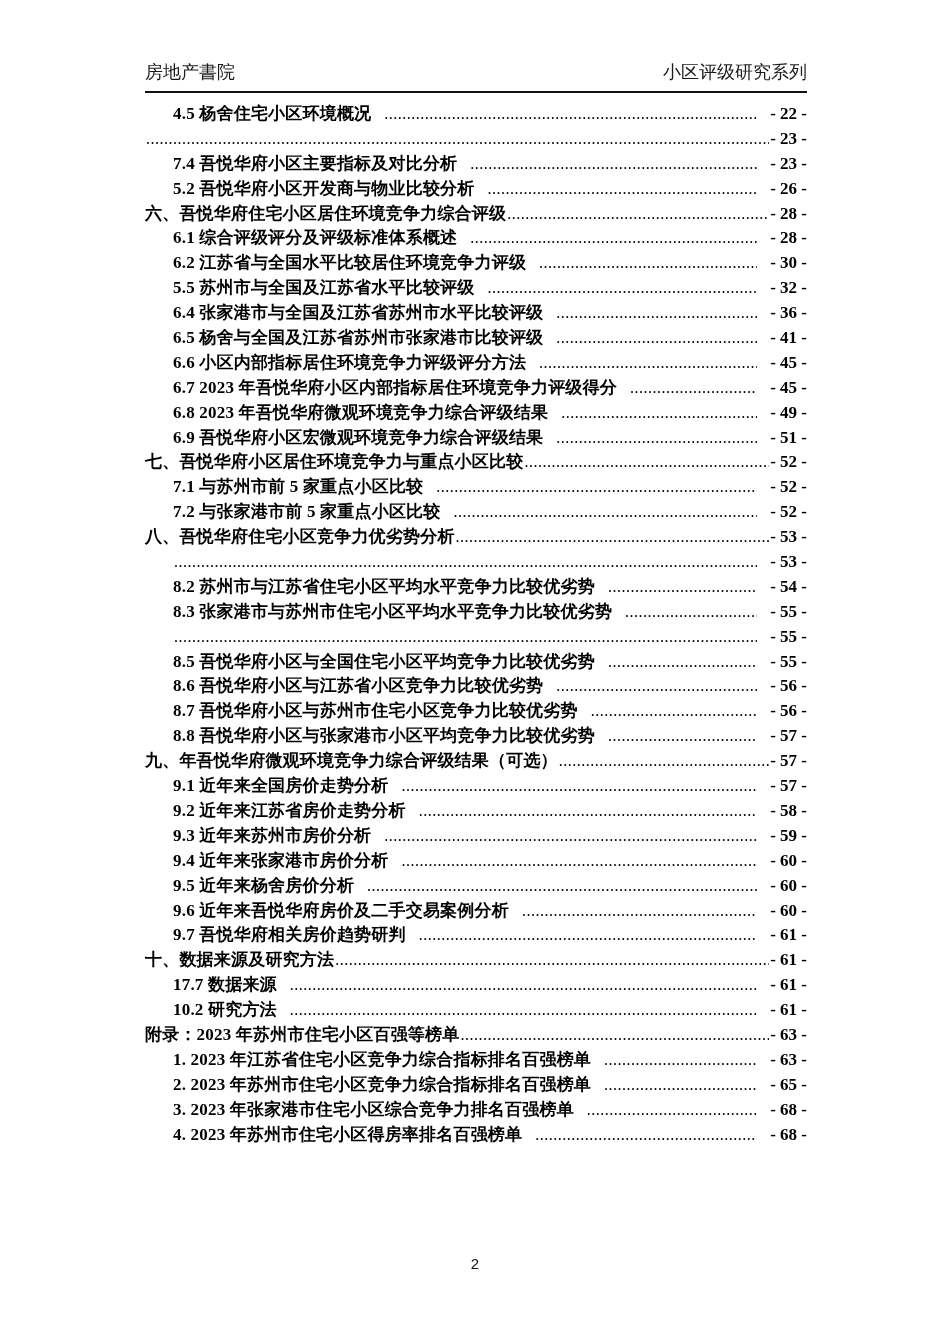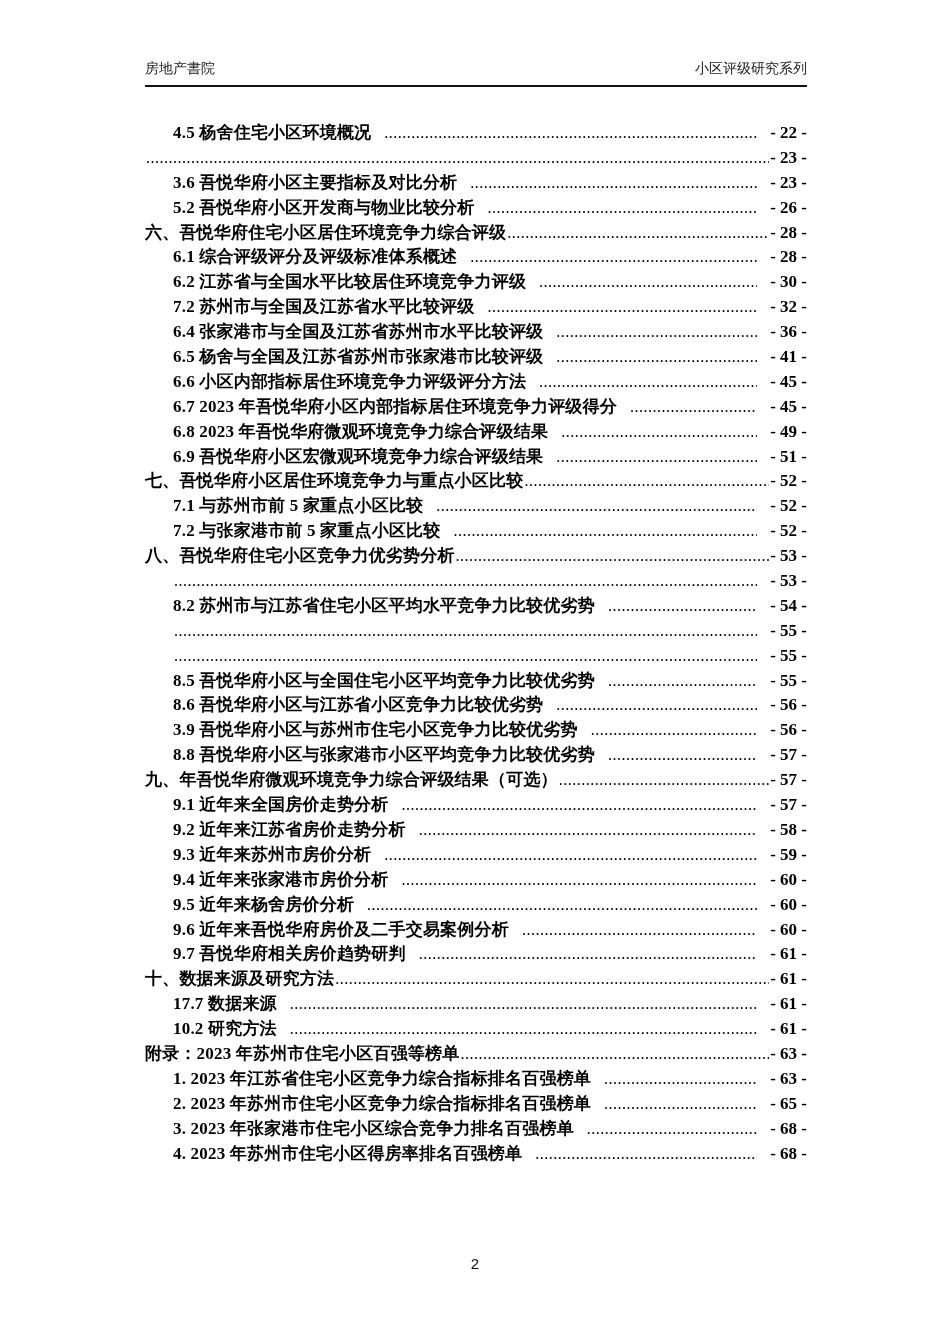--- a/index.html
+++ b/index.html
@@ -14,21 +14,21 @@
   }
   
   .header {
     position: absolute;
     left: 145px;
     width: 662px;
     top: 60px;
     display: flex;
     justify-content: space-between;
     align-items: flex-end;
-    font-size: 14px;
+    font-size: 18px;
     font-weight: 500;
     color: #1a1a1a;
     padding-bottom: 7px;
     border-bottom: 2px solid #111111;
     font-family: "Liberation Sans", "DejaVu Sans", sans-serif;
   }
   
   .toc {
     position: absolute;
     left: 145px;
@@ -48,21 +48,21 @@
   .toc-label { flex: 0 0 auto; letter-spacing: 0.2px; }
   .toc-dots {
     flex: 1 1 auto;
     overflow: hidden;
     white-space: nowrap;
     font-weight: 400;
     font-size: 16px;
     letter-spacing: 0.5px;
     margin: 0 1px;
   }
-  .toc-page { flex: 0 0 auto; font-weight: 600; margin-top: 19px; }
+  .toc-page { flex: 0 0 auto; font-weight: 600; }
   
   .footer {
     position: absolute;
     left: 0;
     width: 100%;
     top: 1255px;
     text-align: center;
     font-size: 15px;
     color: #111111;
     font-family: "Liberation Sans", "DejaVu Sans", sans-serif;
@@ -82,21 +82,21 @@
       <div class="toc-row level-1">
       <span class="toc-label">4.5 杨舍住宅小区环境概况</span>
       <span class="toc-dots">............................................................................................................................................................................................................................................................................................................</span>
       <span class="toc-page">- 22 -</span>
     </div>
       <div class="toc-row level-0">
       <span class="toc-dots">............................................................................................................................................................................................................................................................................................................</span>
       <span class="toc-page">- 23 -</span>
     </div>
       <div class="toc-row level-1">
-      <span class="toc-label">3.6 吾悦华府小区主要指标及对比分析</span>
+      <span class="toc-label">7.4 吾悦华府小区主要指标及对比分析</span>
       <span class="toc-dots">............................................................................................................................................................................................................................................................................................................</span>
       <span class="toc-page">- 23 -</span>
     </div>
       <div class="toc-row level-1">
       <span class="toc-label">5.2 吾悦华府小区开发商与物业比较分析</span>
       <span class="toc-dots">............................................................................................................................................................................................................................................................................................................</span>
       <span class="toc-page">- 26 -</span>
     </div>
       <div class="toc-row level-0">
       <span class="toc-label">六、吾悦华府住宅小区居住环境竞争力综合评级</span>
@@ -107,21 +107,21 @@
       <span class="toc-label">6.1 综合评级评分及评级标准体系概述</span>
       <span class="toc-dots">............................................................................................................................................................................................................................................................................................................</span>
       <span class="toc-page">- 28 -</span>
     </div>
       <div class="toc-row level-1">
       <span class="toc-label">6.2 江苏省与全国水平比较居住环境竞争力评级</span>
       <span class="toc-dots">............................................................................................................................................................................................................................................................................................................</span>
       <span class="toc-page">- 30 -</span>
     </div>
       <div class="toc-row level-1">
-      <span class="toc-label">7.2 苏州市与全国及江苏省水平比较评级</span>
+      <span class="toc-label">5.5 苏州市与全国及江苏省水平比较评级</span>
       <span class="toc-dots">............................................................................................................................................................................................................................................................................................................</span>
       <span class="toc-page">- 32 -</span>
     </div>
       <div class="toc-row level-1">
       <span class="toc-label">6.4 张家港市与全国及江苏省苏州市水平比较评级</span>
       <span class="toc-dots">............................................................................................................................................................................................................................................................................................................</span>
       <span class="toc-page">- 36 -</span>
     </div>
       <div class="toc-row level-1">
       <span class="toc-label">6.5 杨舍与全国及江苏省苏州市张家港市比较评级</span>
@@ -171,39 +171,40 @@
       <div class="toc-row level-1">
       <span class="toc-dots">............................................................................................................................................................................................................................................................................................................</span>
       <span class="toc-page">- 53 -</span>
     </div>
       <div class="toc-row level-1">
       <span class="toc-label">8.2 苏州市与江苏省住宅小区平均水平竞争力比较优劣势</span>
       <span class="toc-dots">............................................................................................................................................................................................................................................................................................................</span>
       <span class="toc-page">- 54 -</span>
     </div>
       <div class="toc-row level-1">
+      <span class="toc-label">8.3 张家港市与苏州市住宅小区平均水平竞争力比较优劣势</span>
       <span class="toc-dots">............................................................................................................................................................................................................................................................................................................</span>
       <span class="toc-page">- 55 -</span>
     </div>
       <div class="toc-row level-1">
       <span class="toc-dots">............................................................................................................................................................................................................................................................................................................</span>
       <span class="toc-page">- 55 -</span>
     </div>
       <div class="toc-row level-1">
       <span class="toc-label">8.5 吾悦华府小区与全国住宅小区平均竞争力比较优劣势</span>
       <span class="toc-dots">............................................................................................................................................................................................................................................................................................................</span>
       <span class="toc-page">- 55 -</span>
     </div>
       <div class="toc-row level-1">
       <span class="toc-label">8.6 吾悦华府小区与江苏省小区竞争力比较优劣势</span>
       <span class="toc-dots">............................................................................................................................................................................................................................................................................................................</span>
       <span class="toc-page">- 56 -</span>
     </div>
       <div class="toc-row level-1">
-      <span class="toc-label">3.9 吾悦华府小区与苏州市住宅小区竞争力比较优劣势</span>
+      <span class="toc-label">8.7 吾悦华府小区与苏州市住宅小区竞争力比较优劣势</span>
       <span class="toc-dots">............................................................................................................................................................................................................................................................................................................</span>
       <span class="toc-page">- 56 -</span>
     </div>
       <div class="toc-row level-1">
       <span class="toc-label">8.8 吾悦华府小区与张家港市小区平均竞争力比较优劣势</span>
       <span class="toc-dots">............................................................................................................................................................................................................................................................................................................</span>
       <span class="toc-page">- 57 -</span>
     </div>
       <div class="toc-row level-0">
       <span class="toc-label">九、年吾悦华府微观环境竞争力综合评级结果（可选）</span>

